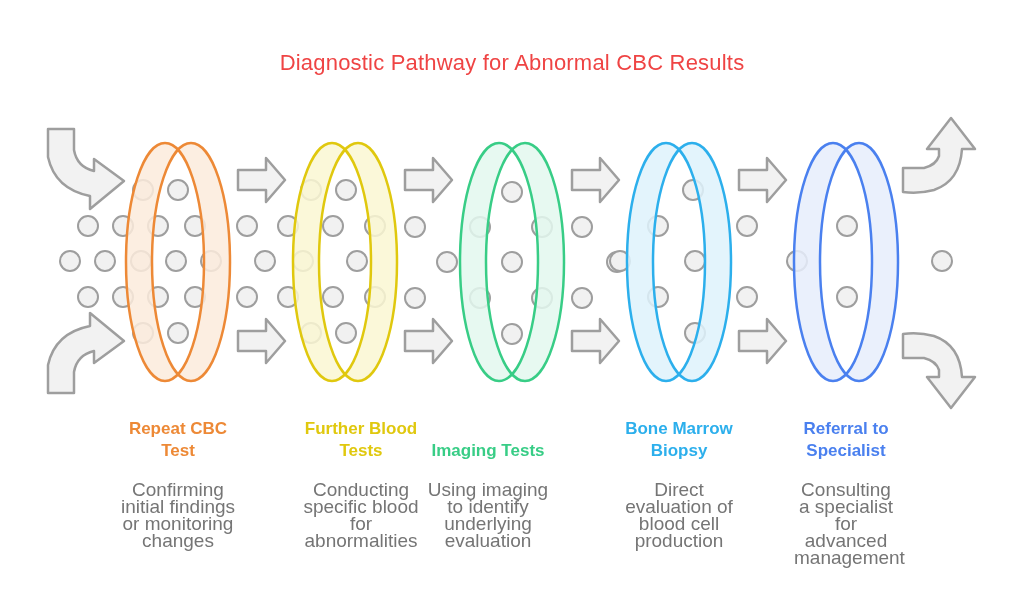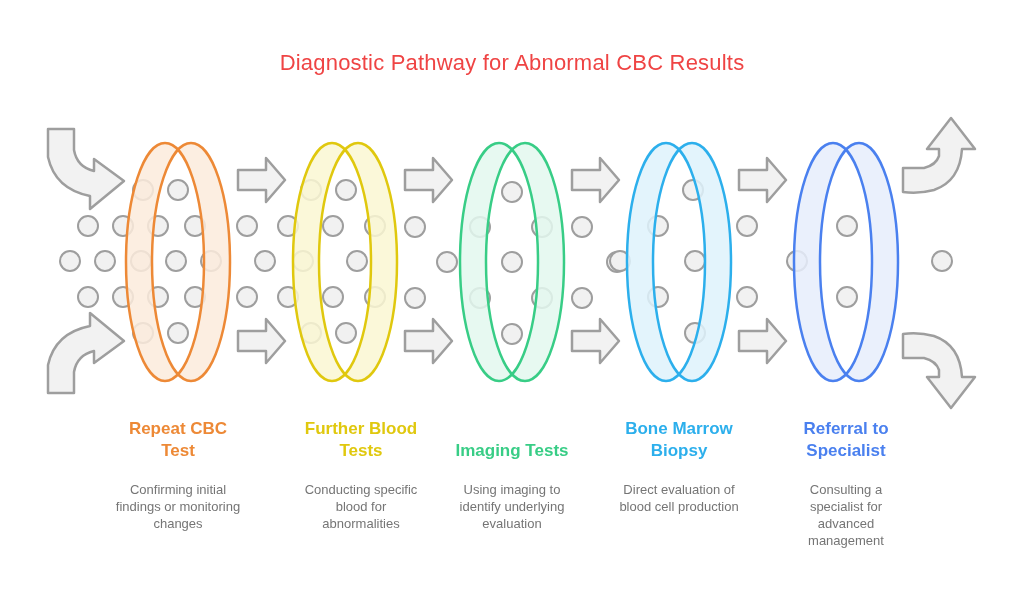--- a/index.html
+++ b/index.html
@@ -11,26 +11,26 @@
   }
   #diagram{position:absolute;top:0;left:0;}
   .labels{position:absolute;top:418px;left:0;width:1024px;height:160px;}
   .stage-label{position:absolute;top:0;text-align:center;}
   .stage-heading{
     display:flex;flex-direction:column;justify-content:flex-end;
     min-height:44px;line-height:22px;font-size:17px;font-weight:700;
     margin:0 auto;
   }
   .stage-desc{
-    margin-top:19px;font-size:13px;line-height:17px;color:#757575;font-weight:400;
+    margin-top:19px;font-size:19px;line-height:17px;color:#757575;font-weight:400;
   }
   
   .s1{left:113px;width:130px;} .s1 .stage-heading{width:112px;}
   .s2{left:296px;width:130px;} .s2 .stage-heading{width:118px;}
-  .s3{left:442px;width:140px;} .s3 .stage-heading{width:140px;}
+  .s3{left:418px;width:140px;} .s3 .stage-heading{width:140px;}
   .s4{left:611px;width:136px;} .s4 .stage-heading{width:118px;}
   .s5{left:794px;width:104px;} .s5 .stage-heading{width:104px;}
 </style>
 </head>
 <body>
 
 <div class="canvas">
 
   <div class="title">Diagnostic Pathway for Abnormal CBC Results</div>
 

